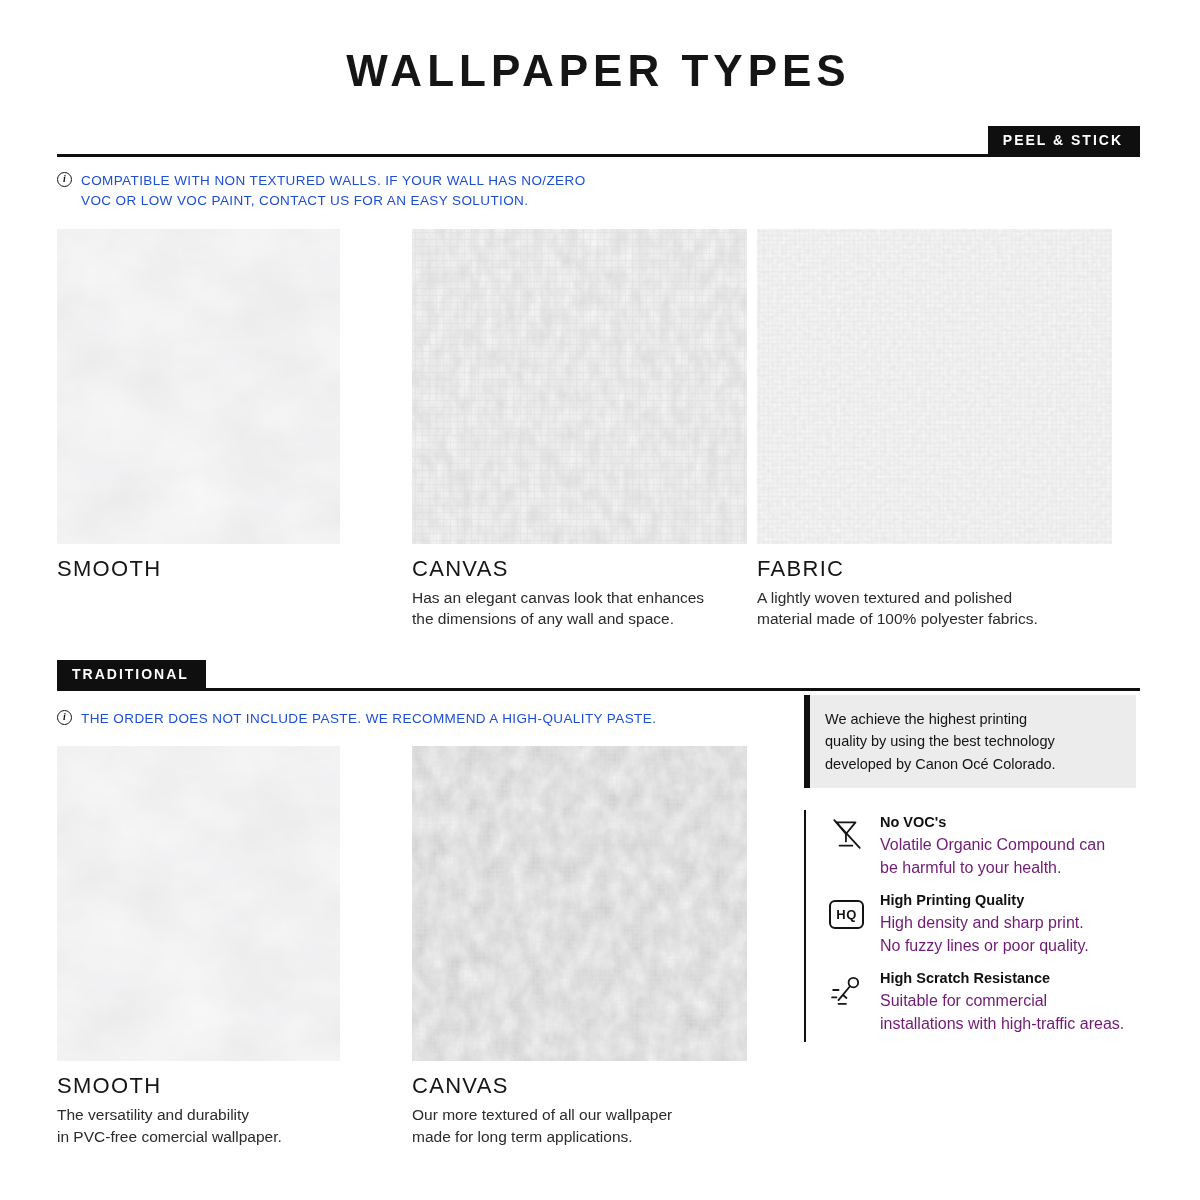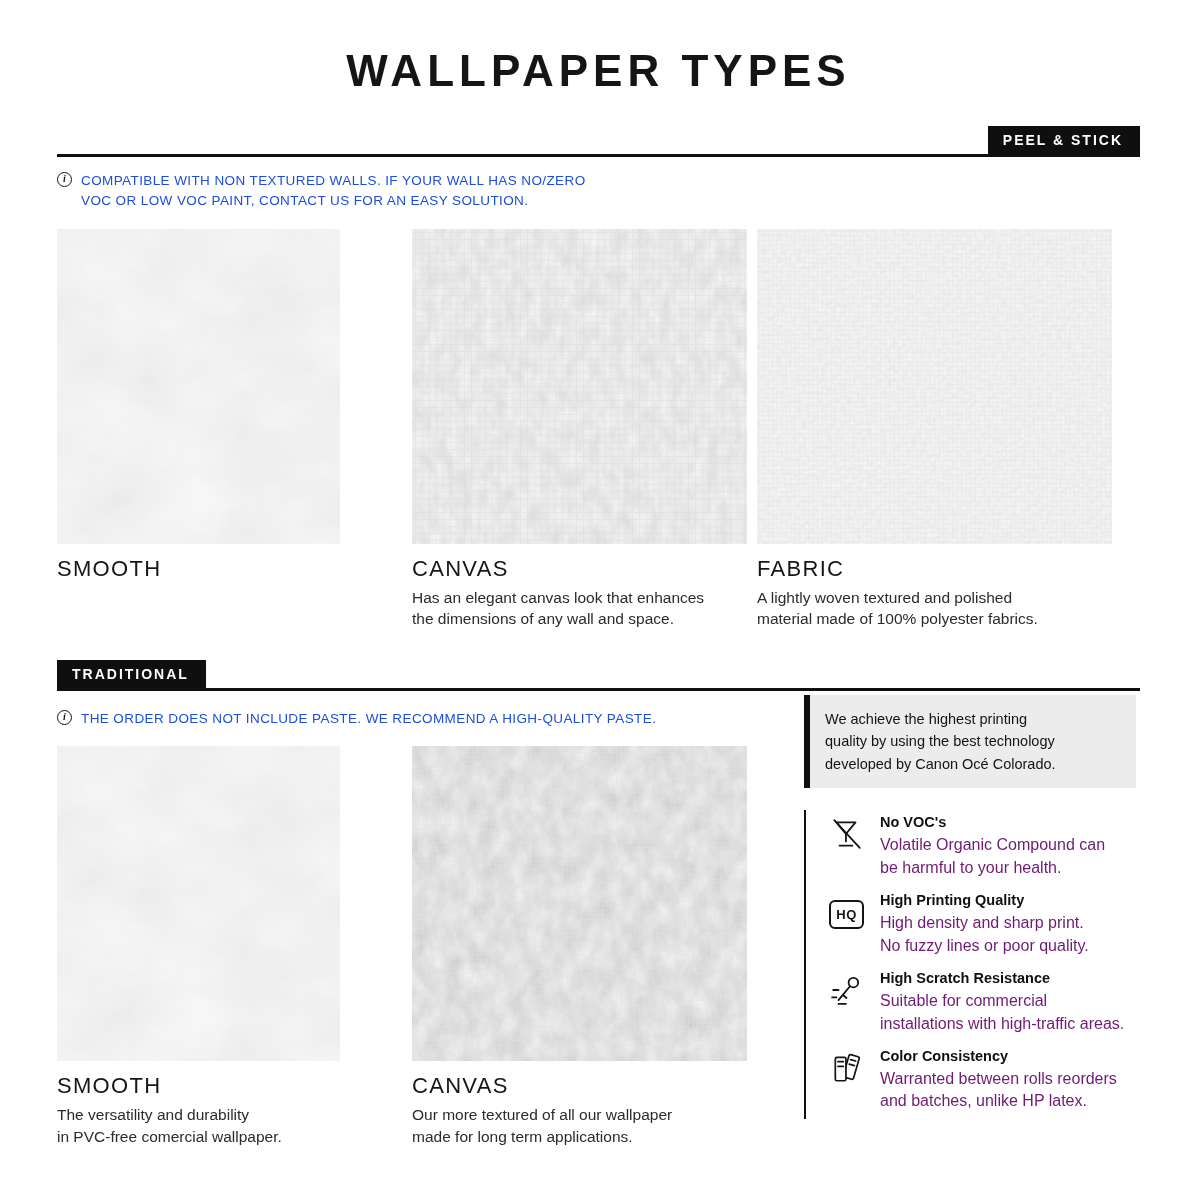--- a/index.html
+++ b/index.html
@@ -297,36 +297,19 @@
                 <path d="M8 29 H15"></path>
               </svg>
             </span>
             <div>
               <h4 class="feature-title">High Scratch Resistance</h4>
               <p class="feature-desc">Suitable for commercial
 installations with high-traffic areas.</p>
             </div>
           </div>
 
-          <div class="feature">
-            <span class="f-icon">
-              <svg width="34" height="34" viewBox="0 0 32 32" fill="none" stroke="#141414" stroke-width="1.6" stroke-linecap="round" stroke-linejoin="round" aria-hidden="true">
-                <g transform="rotate(16 20 15)">
-                  <rect x="15" y="4" width="10" height="22" rx="1.5"></rect>
-                  <path d="M17.5 8.5 H22.5 M17.5 13 H22.5"></path>
-                </g>
-                <rect x="5" y="6" width="10" height="22" rx="1.5" fill="#ffffff"></rect>
-                <path d="M7.5 10 H12.5 M7.5 14.5 H12.5"></path>
-              </svg>
-            </span>
-            <div>
-              <h4 class="feature-title">Color Consistency</h4>
-              <p class="feature-desc">Warranted between rolls reorders
-and batches, unlike HP latex.</p>
-            </div>
-          </div>
 
         </div>
       </aside>
     </div>
   </section>
 
 </div>
 
 </body></html>

